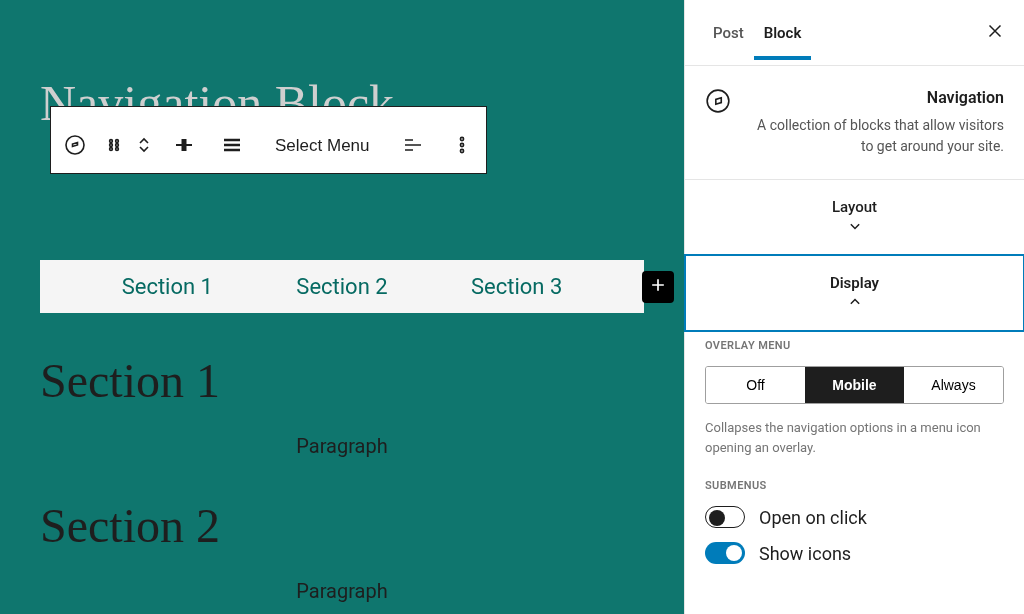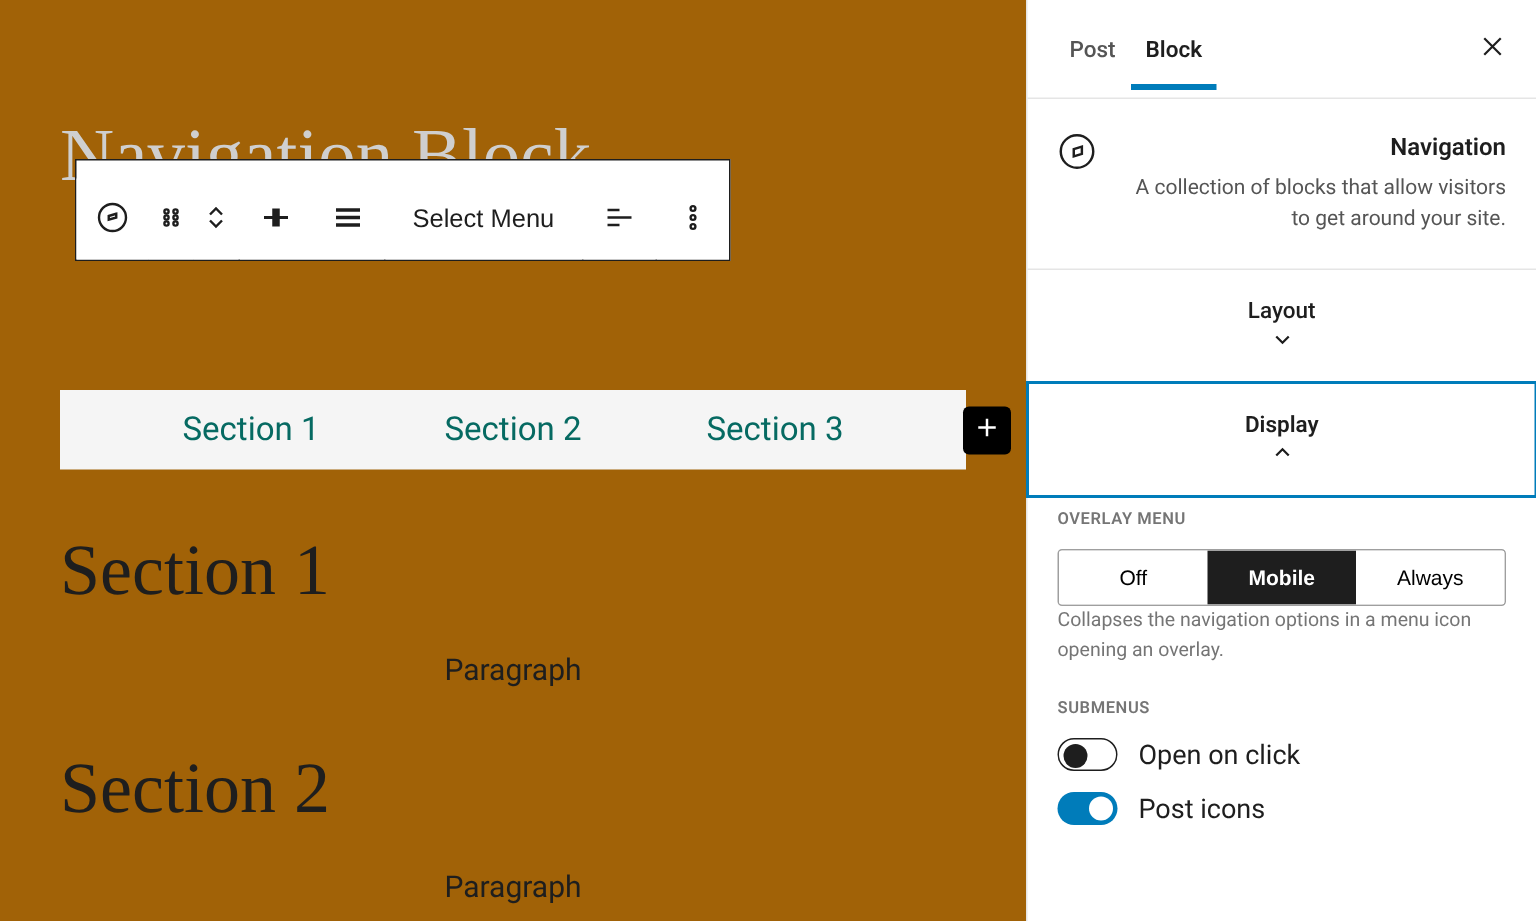--- a/index.html
+++ b/index.html
@@ -1,20 +1,20 @@
 <!DOCTYPE html>
 <html><head>
 <meta charset="utf-8">
 <style>
   * { box-sizing: border-box; margin: 0; padding: 0; }
   html, body { height: 100%; font-family: -apple-system, BlinkMacSystemFont, "Segoe UI", Roboto, sans-serif; color:#1e1e1e; }
   body { display:flex; width:1024px; height:614px; overflow:hidden; }
 
   
-  .canvas { flex:1; background:#a16207; padding:24px 40px 0 40px; position:relative; }
+  .canvas { flex:1; background:#0f766e; padding:24px 40px 0 40px; position:relative; }
 
   .page-title {
     font-family: Georgia, "Times New Roman", serif;
     font-size: 50px;
     font-weight: 400;
     color:#cfcfcf;
     line-height:1;
     margin-top:54px;
   }
 
@@ -84,21 +84,21 @@
     padding:18px 20px; border-bottom:1px solid #e5e5e5;
     font-size:15px; font-weight:500; cursor:pointer;flex-direction:column;
   }
   .panel-row.open { border:2px solid #007cba; border-left:2px solid #007cba; margin:-1px; font-weight:600; }
   .chev { width:20px; height:20px; }
   .chev svg { width:20px; height:20px; stroke:#1e1e1e; stroke-width:1.8; fill:none; }
 
   .panel-body { padding:8px 20px 10px; }
   .sub-label { font-size:11px; font-weight:600; letter-spacing:0.4px; color:#757575; text-transform:uppercase; margin-bottom:14px; }
 
-  .seg { display:flex; border:1px solid #9f9f9f; border-radius:3px; overflow:hidden; }
+  .seg { display:flex; border:1px solid #9f9f9f; border-radius:3px; overflow:hidden; margin-bottom:14px; }
   .seg-btn { flex:1; text-align:center; padding:10px 0; font-size:14px; cursor:pointer; background:#fff; border:none; }
   .seg-btn.active { background:#1e1e1e; color:#fff; font-weight:600; }
   .help { font-size:13px; color:#757575; line-height:1.5; margin-bottom:22px; }
 
   .toggle-row { display:flex; align-items:center; gap:14px; margin:14px 0; }
   .toggle { width:40px; height:22px; border-radius:11px; position:relative; cursor:pointer; }
   .toggle .knob { width:16px; height:16px; border-radius:50%; position:absolute; top:3px; }
   .toggle.off { background:#fff; border:1px solid #1e1e1e; }
   .toggle.off .knob { background:#1e1e1e; left:3px; }
   .toggle.on { background:#007cba; }
@@ -260,17 +260,17 @@
       <div class="toggle off">
           <div class="knob"></div>
         </div>
       <span class="toggle-label">Open on click</span>
     </div>
 
     <div class="toggle-row">
       <div class="toggle on">
           <div class="knob"></div>
         </div>
-      <span class="toggle-label">Post icons</span>
+      <span class="toggle-label">Show icons</span>
     </div>
   </div>
 
 </div>
 
 </body></html>

